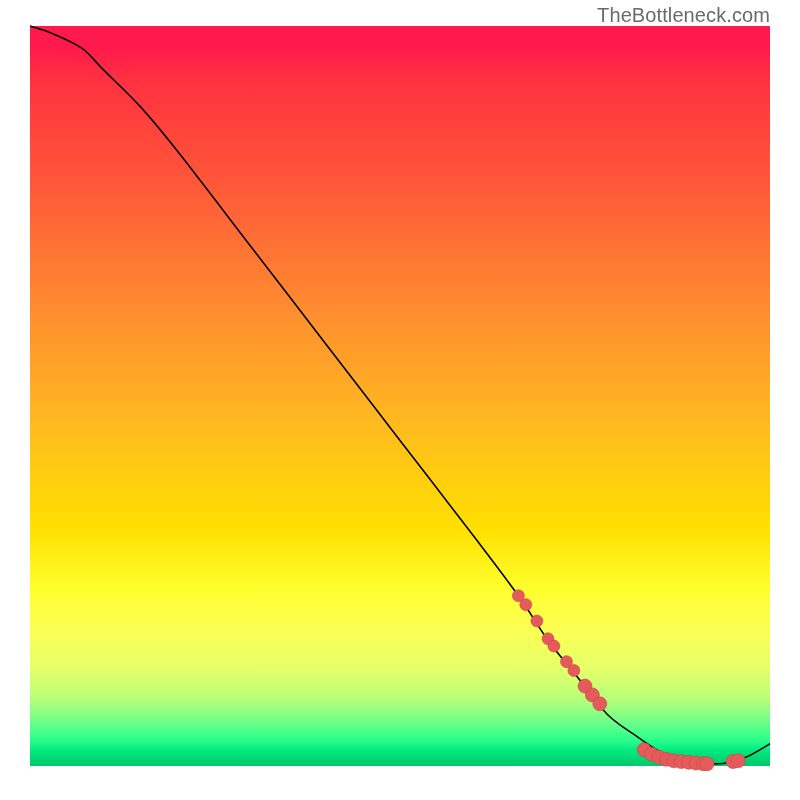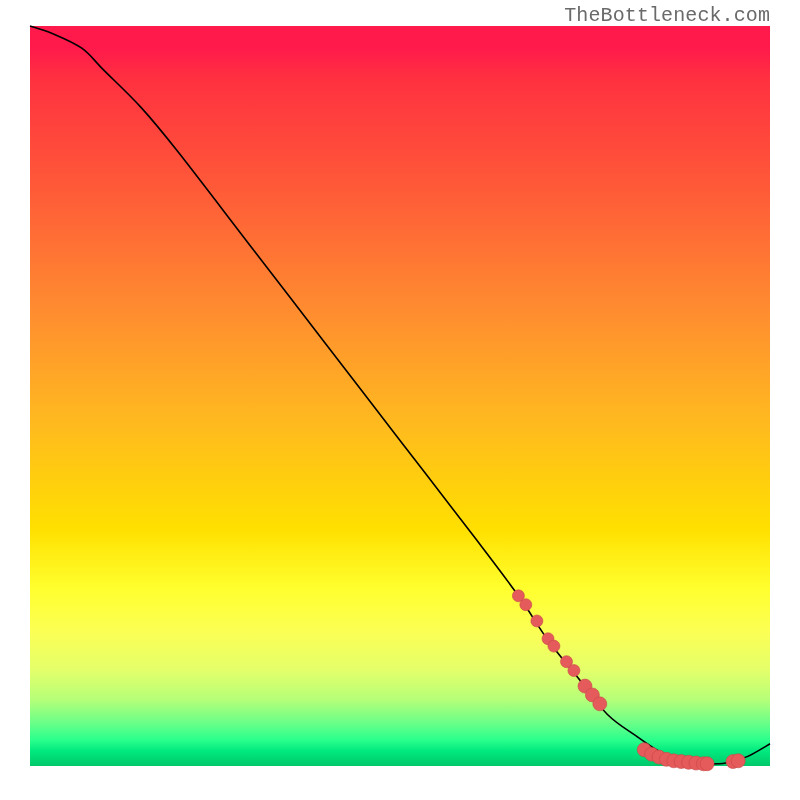--- a/index.html
+++ b/index.html
@@ -8,21 +8,20 @@
     width: 800px;
     height: 800px;
     overflow: hidden;
     background: #fff;
     font-family: Arial, Helvetica, sans-serif;
   }
   .container {
     position: relative;
     width: 800px;
     height: 652px;
-    font-family: Liberation Mono, monospace;
   }
   .plot-area {
     position: absolute;
     left: 30px;
     top: 26px;
     width: 740px;
     height: 740px;
     background: linear-gradient(to bottom,
       #ff1a4b 0%,
       #ff1a4b 3%,

